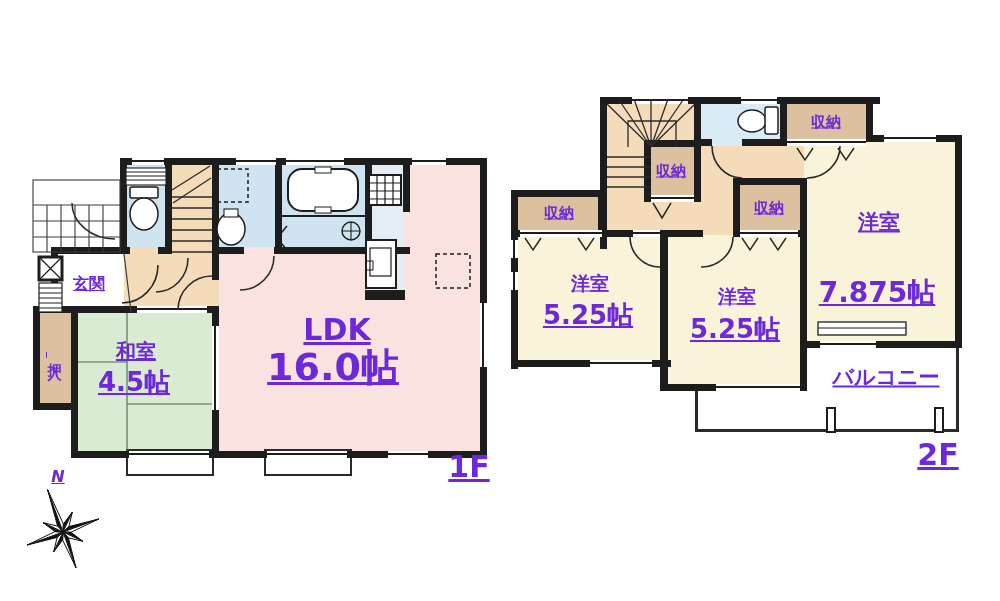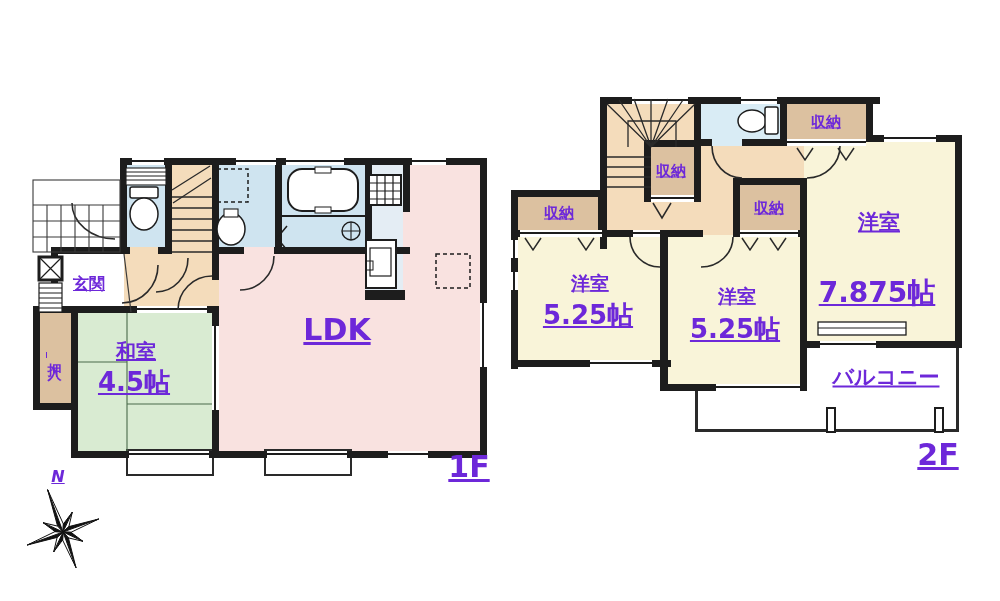--- a/index.html
+++ b/index.html
@@ -241,20 +241,21 @@
       <polygon points="43.1,522.7 55.0,531.6 63,532" fill="#111"></polygon>
       <polygon points="43.1,522.7 57.6,526.1 63,532" fill="#fff"></polygon>
     </g>
   </svg>
 
   <div class="lbl" style="left:89px;top:284px;font-size:16px;">玄関</div>
   <div class="lbl vert" style="left:55px;top:355px;font-size:14px;">押入</div>
   <div class="lbl" style="left:136px;top:351px;font-size:20px;">和室</div>
   <div class="lbl" style="left:134px;top:382px;font-size:26px;">4.5帖</div>
   <div class="lbl" style="left:337px;top:330px;font-size:30px;">LDK</div>
+  <div class="lbl" style="left:333px;top:367px;font-size:38px;">16.0帖</div>
   <div class="lbl" style="left:469px;top:467px;font-size:30px;">1F</div>
 
   <div class="lbl" style="left:671px;top:171px;font-size:15px;">収納</div>
   <div class="lbl" style="left:826px;top:122px;font-size:15px;">収納</div>
   <div class="lbl" style="left:559px;top:213px;font-size:15px;">収納</div>
   <div class="lbl" style="left:769px;top:208px;font-size:15px;">収納</div>
   <div class="lbl" style="left:590px;top:283px;font-size:19px;">洋室</div>
   <div class="lbl" style="left:588px;top:315px;font-size:26px;">5.25帖</div>
   <div class="lbl" style="left:737px;top:296px;font-size:19px;">洋室</div>
   <div class="lbl" style="left:735px;top:329px;font-size:26px;">5.25帖</div>

